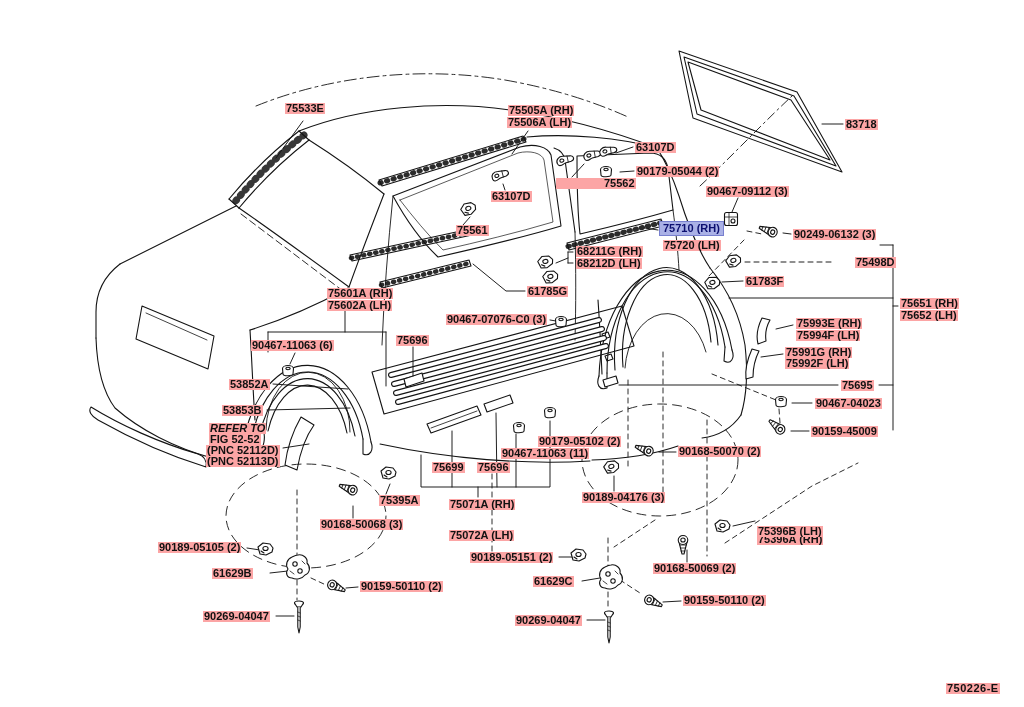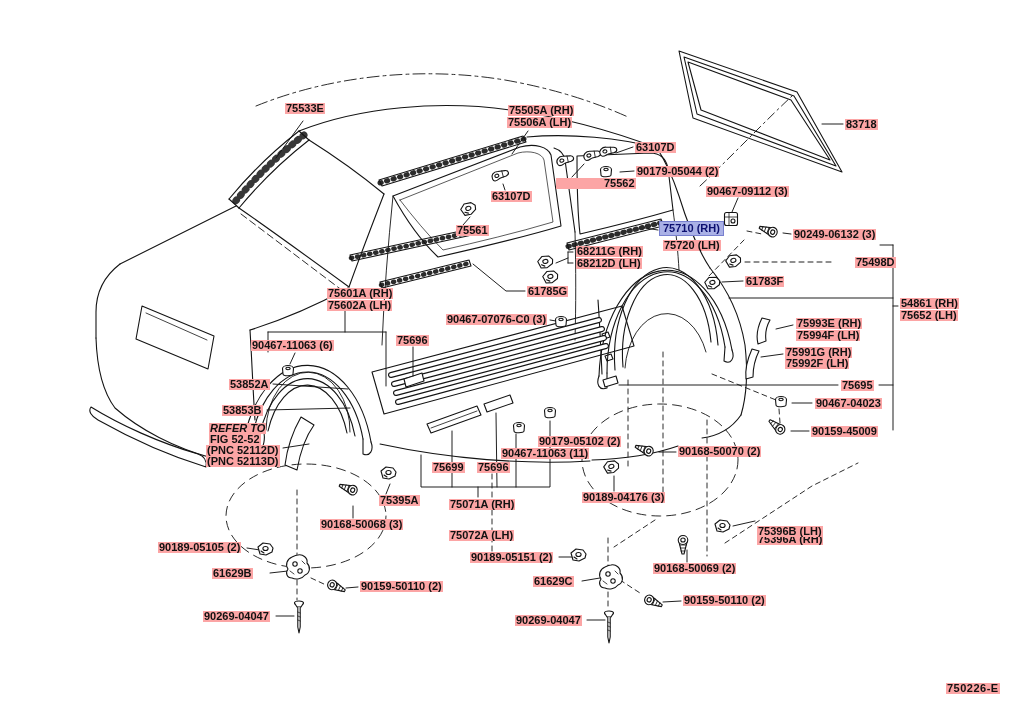--- a/index.html
+++ b/index.html
@@ -286,21 +286,21 @@
       <div class="lbl" style="left: 456px; top: 225px;">75561</div>
       <div class="lbl" style="left: 706px; top: 186px;">90467-09112 (3)</div>
       <div class="lbl hl" style="left: 663px; top: 223px;">75710 (RH)</div>
       <div class="lbl" style="left: 663px; top: 240px;">75720 (LH)</div>
       <div class="lbl" style="left: 793px; top: 229px;">90249-06132 (3)</div>
       <div class="lbl" style="left: 835px; top: 257px; margin-left: 20px;">75498D</div>
       <div class="lbl" style="left: 576px; top: 246px;">68211G (RH)</div>
       <div class="lbl" style="left: 576px; top: 258px;">68212D (LH)</div>
       <div class="lbl" style="left: 745px; top: 276px;">61783F</div>
       <div class="lbl" style="left: 527px; top: 286px;">61785G</div>
-      <div class="lbl" style="left: 900px; top: 298px;">54861 (RH)</div>
+      <div class="lbl" style="left: 900px; top: 298px;">75651 (RH)</div>
       <div class="lbl" style="left: 900px; top: 310px;">75652 (LH)</div>
       <div class="lbl" style="left: 327px; top: 288px;">75601A (RH)</div>
       <div class="lbl" style="left: 327px; top: 300px;">75602A (LH)</div>
       <div class="lbl" style="left: 446px; top: 314px;">90467-07076-C0 (3)</div>
       <div class="lbl" style="left: 796px; top: 318px;">75993E (RH)</div>
       <div class="lbl" style="left: 796px; top: 330px;">75994F (LH)</div>
       <div class="lbl" style="left: 785px; top: 347px;">75991G (RH)</div>
       <div class="lbl" style="left: 785px; top: 358px;">75992F (LH)</div>
       <div class="lbl" style="left: 251px; top: 340px;">90467-11063 (6)</div>
       <div class="lbl" style="left: 396px; top: 335px;">75696</div>

